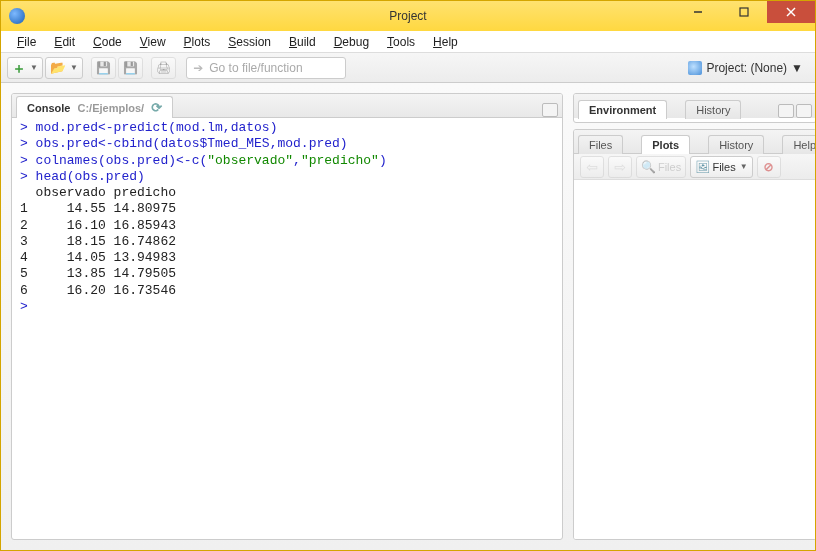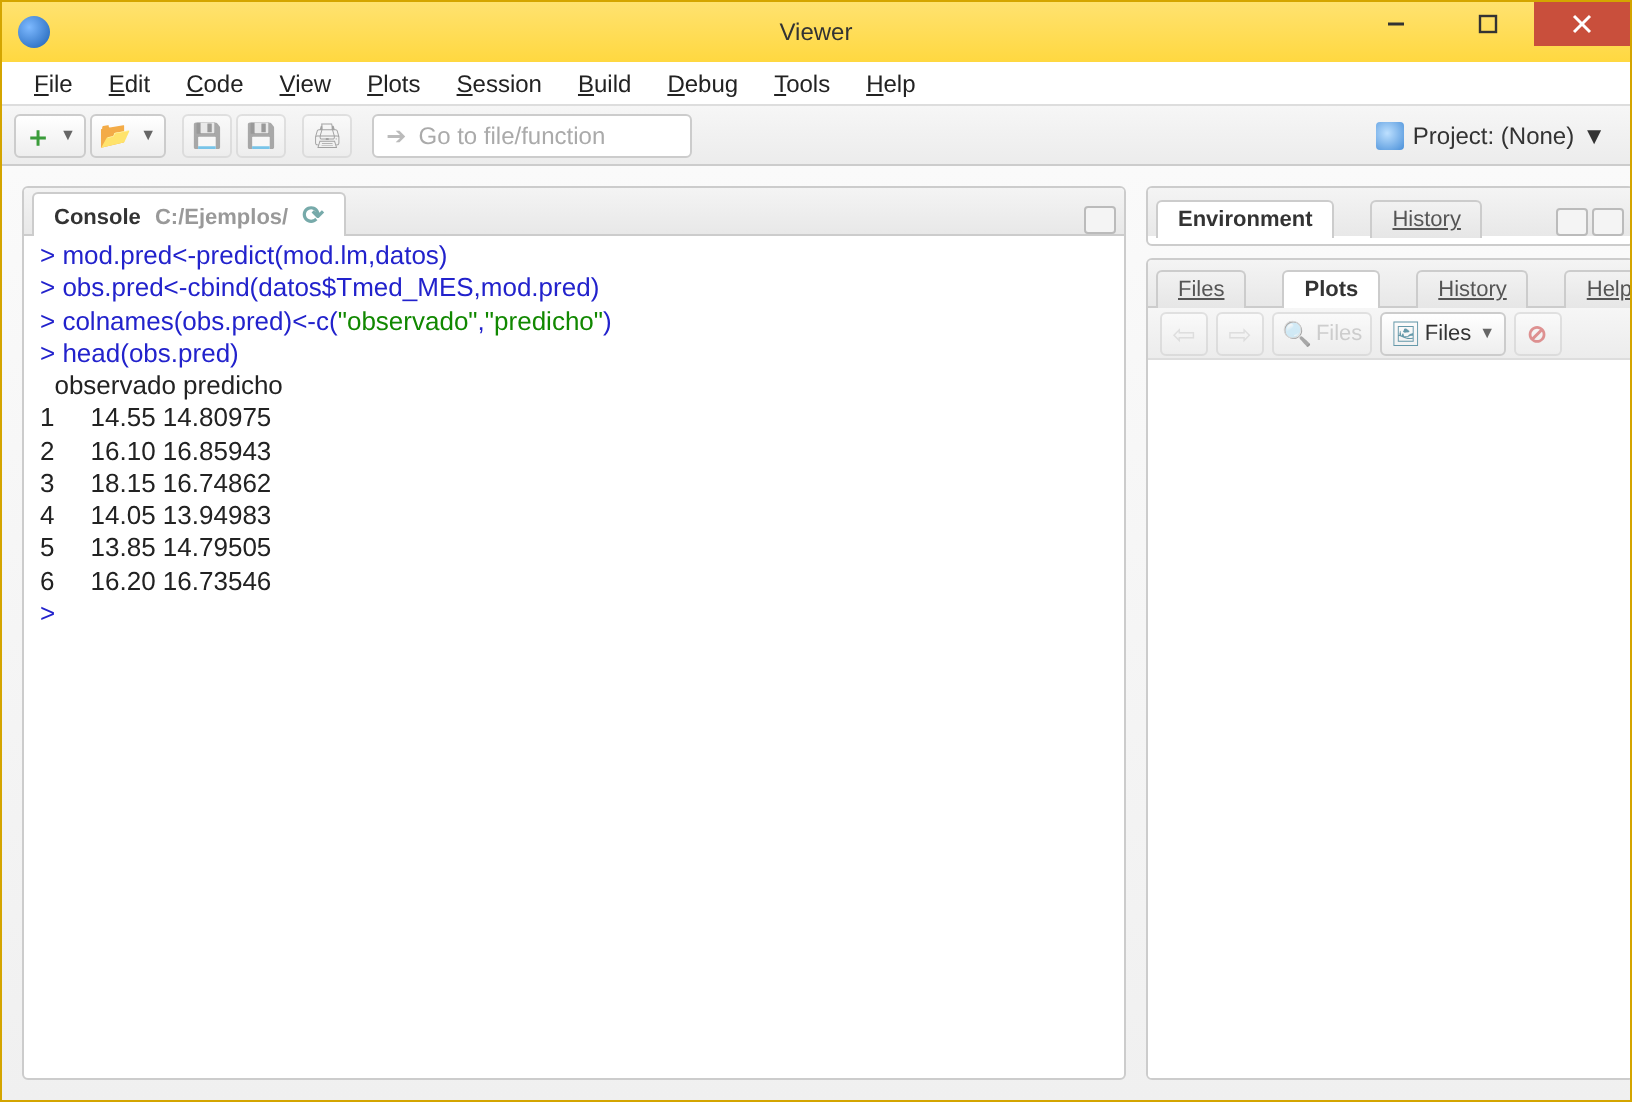--- a/index.html
+++ b/index.html
@@ -23,47 +23,47 @@
 .gotofile .arrow { color: #bbb; }
 .spacer { flex: 1; }
 .project { display: flex; align-items: center; gap: 4px; color: #333; font-size: 12px; padding: 0 6px; }
 .project .picon { width: 14px; height: 14px; background: radial-gradient(circle at 40% 40%, #bde0ff, #4a90d9); border-radius: 2px; }
 .workspace { display: flex; height: calc(551px - 30px - 22px - 30px - 2px); background: linear-gradient(#fafafa,#f0f0f0); padding: 10px; gap: 10px; }
 .pane { background: #fff; border: 1px solid #ccc; border-radius: 3px; display: flex; flex-direction: column; overflow: hidden; }
 .pane.left { flex: 1; }
 .pane.right { width: 244px; }
 .tabbar { height: 24px; background: linear-gradient(#f4f4f4,#e8e8e8); display: flex; align-items: flex-end; padding: 0 4px; border-bottom: 1px solid #ccc; position: relative; }
 .tab { padding: 3px 10px 3px 10px; font-size: 11px; border: 1px solid #ccc; border-bottom: none; border-radius: 3px 3px 0 0; background: #fff; margin-right: 18px; color: #333; position: relative; top: 1px; }
-.tab.inactive { background: linear-gradient(#f2f2f2,#e6e6e6); color: #555; text-decoration: underline; }
+.tab.inactive { background: linear-gradient(#f2f2f2,#e6e6e6); color: #555; }
 .tab.bold { font-weight: bold; }
 .tabpath { color: #999; font-size: 11px; margin-left: 4px; }
 .tabicons { margin-left: auto; display: flex; gap: 2px; align-items: center; }
 .sqbtn { width: 16px; height: 14px; border: 1px solid #bbb; border-radius: 2px; background: #f4f4f4; }
 .subtoolbar { height: 26px; background: linear-gradient(#f6f6f6,#ececec); display: flex; align-items: center; padding: 0 6px; gap: 4px; border-bottom: 1px solid #ddd; }
-.console-body { flex: 1; padding: 2px 8px; font-family: Liberation Sans, sans-serif; font-size: 13px; line-height: 1.25; white-space: pre; color: #222; overflow: hidden; }
+.console-body { flex: 1; padding: 2px 8px; font-family: Liberation Mono, monospace; font-size: 13px; line-height: 1.25; white-space: pre; color: #222; overflow: hidden; }
 .console-body .cmd { color: #2222cc; }
 .console-body .str { color: #118800; }
 .console-body .out { color: #222; }
 .plots-body { flex: 1; background: #fff; }
 .green-plus { color: #3a9c3a; font-weight: bold; font-size: 14px; line-height: 1; }
 .folder { color: #d4a030; font-size: 13px; }
 .disk { color: #888; }
 .refresh-arrow { color: #7aa; font-size: 13px; }
 .nav-arrow { color: #f0b400; font-size: 14px; }
 .nav-arrow.dis { color: #ccc; }
 .zoom-icon { color: #aaa; }
 .export-pic { color: #69a; }
 .red-x { color: #c33; font-weight: bold; }
 </style>
 </head>
 <body>
 
 <div class="titlebar">
   <div class="app-icon"></div>
-  <div class="title">Viewer</div>
+  <div class="title">Project</div>
   <div class="winbtns">
     <div class="winbtn min">
         <svg width="10" height="10">
           <line x1="1" y1="5" x2="9" y2="5" stroke="#333" stroke-width="1.5"></line>
         </svg>
       </div>
     <div class="winbtn max">
         <svg width="10" height="10">
           <rect x="1" y="1" width="8" height="8" fill="none" stroke="#333" stroke-width="1.2"></rect>
         </svg>

